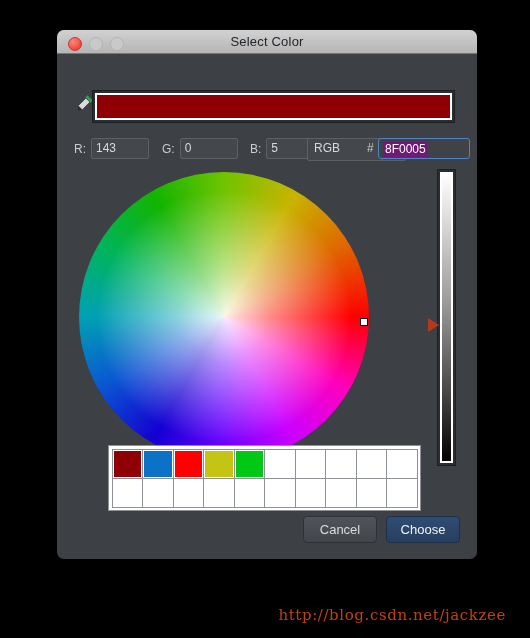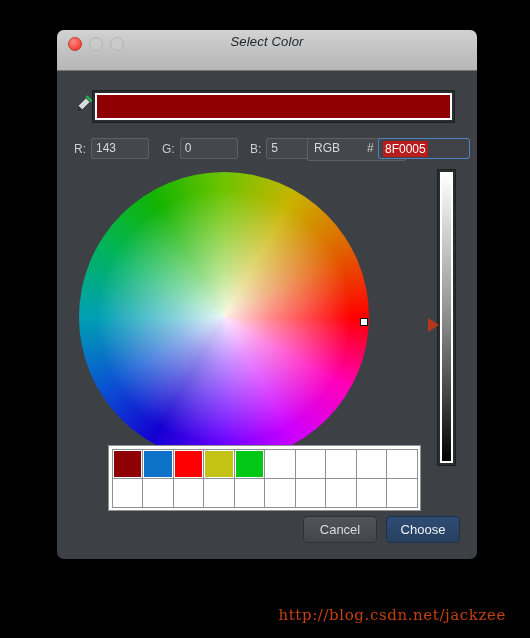--- a/index.html
+++ b/index.html
@@ -11,24 +11,24 @@
   
   #dialog-window{
     position:absolute;left:57px;top:30px;width:420px;height:529px;
     background:#3d4145;border-radius:7px;
     box-shadow:0 2px 8px rgba(0,0,0,.7);
     overflow:hidden;
   }
 
   
   #title-bar{
-    height:41px;width:100%;
+    height:24px;width:100%;
     background:linear-gradient(to bottom,#d2d2d2 0%,#c3c3c3 50%,#b6b6b6 100%);
     border-bottom:1px solid #787878;
-    position:relative;box-sizing:border-box;font-style:italic;
+    position:relative;box-sizing:border-box;
   }
   .traffic{
     position:absolute;top:7px;width:12px;height:12px;border-radius:50%;
   }
   #close-button{left:11px;background:radial-gradient(circle at 35% 30%,#ff8a7f,#f2463a 70%,#d8342a);border:1px solid #c7392f;}
   #minimize-button{left:32px;background:#c9c9c9;border:1px solid #b4b4b4;}
   #maximize-button{left:53px;background:#c9c9c9;border:1px solid #b4b4b4;}
   #window-title{
     position:absolute;left:0;right:0;top:4px;text-align:center;
     font-size:13px;color:#22262b;font-weight:400;letter-spacing:.2px;
@@ -71,21 +71,21 @@
     width:22px;border-left:1px solid #5d6165;
     display:flex;align-items:center;justify-content:center;
   }
   #hash-label{position:absolute;left:310px;top:3px;font-size:12px;color:#c9ccd0;}
   #hex-input{
     position:absolute;left:321px;top:0;width:92px;height:21px;box-sizing:border-box;
     background:#3f4347;border:1px solid #4f83c4;border-radius:3px;
     padding:0 4px;display:flex;align-items:center;
   }
   #hex-value{
-    background:#b91c1c;color:#ffffff;font-size:12px;padding:1px 2px;
+    background:#701a75;color:#ffffff;font-size:12px;padding:1px 2px;
     font-family:"Liberation Sans",sans-serif;
   }
 
   
   #color-wheel-area{position:absolute;left:18px;top:112px;width:298px;height:298px;}
   #color-wheel{
     position:absolute;left:4px;top:4px;width:290px;height:290px;border-radius:50%;
     background:
       radial-gradient(circle at 50% 50%, rgba(255,255,255,0.92) 0%, rgba(255,255,255,0.55) 22%, rgba(255,255,255,0.0) 62%),
       conic-gradient(from 90deg,

